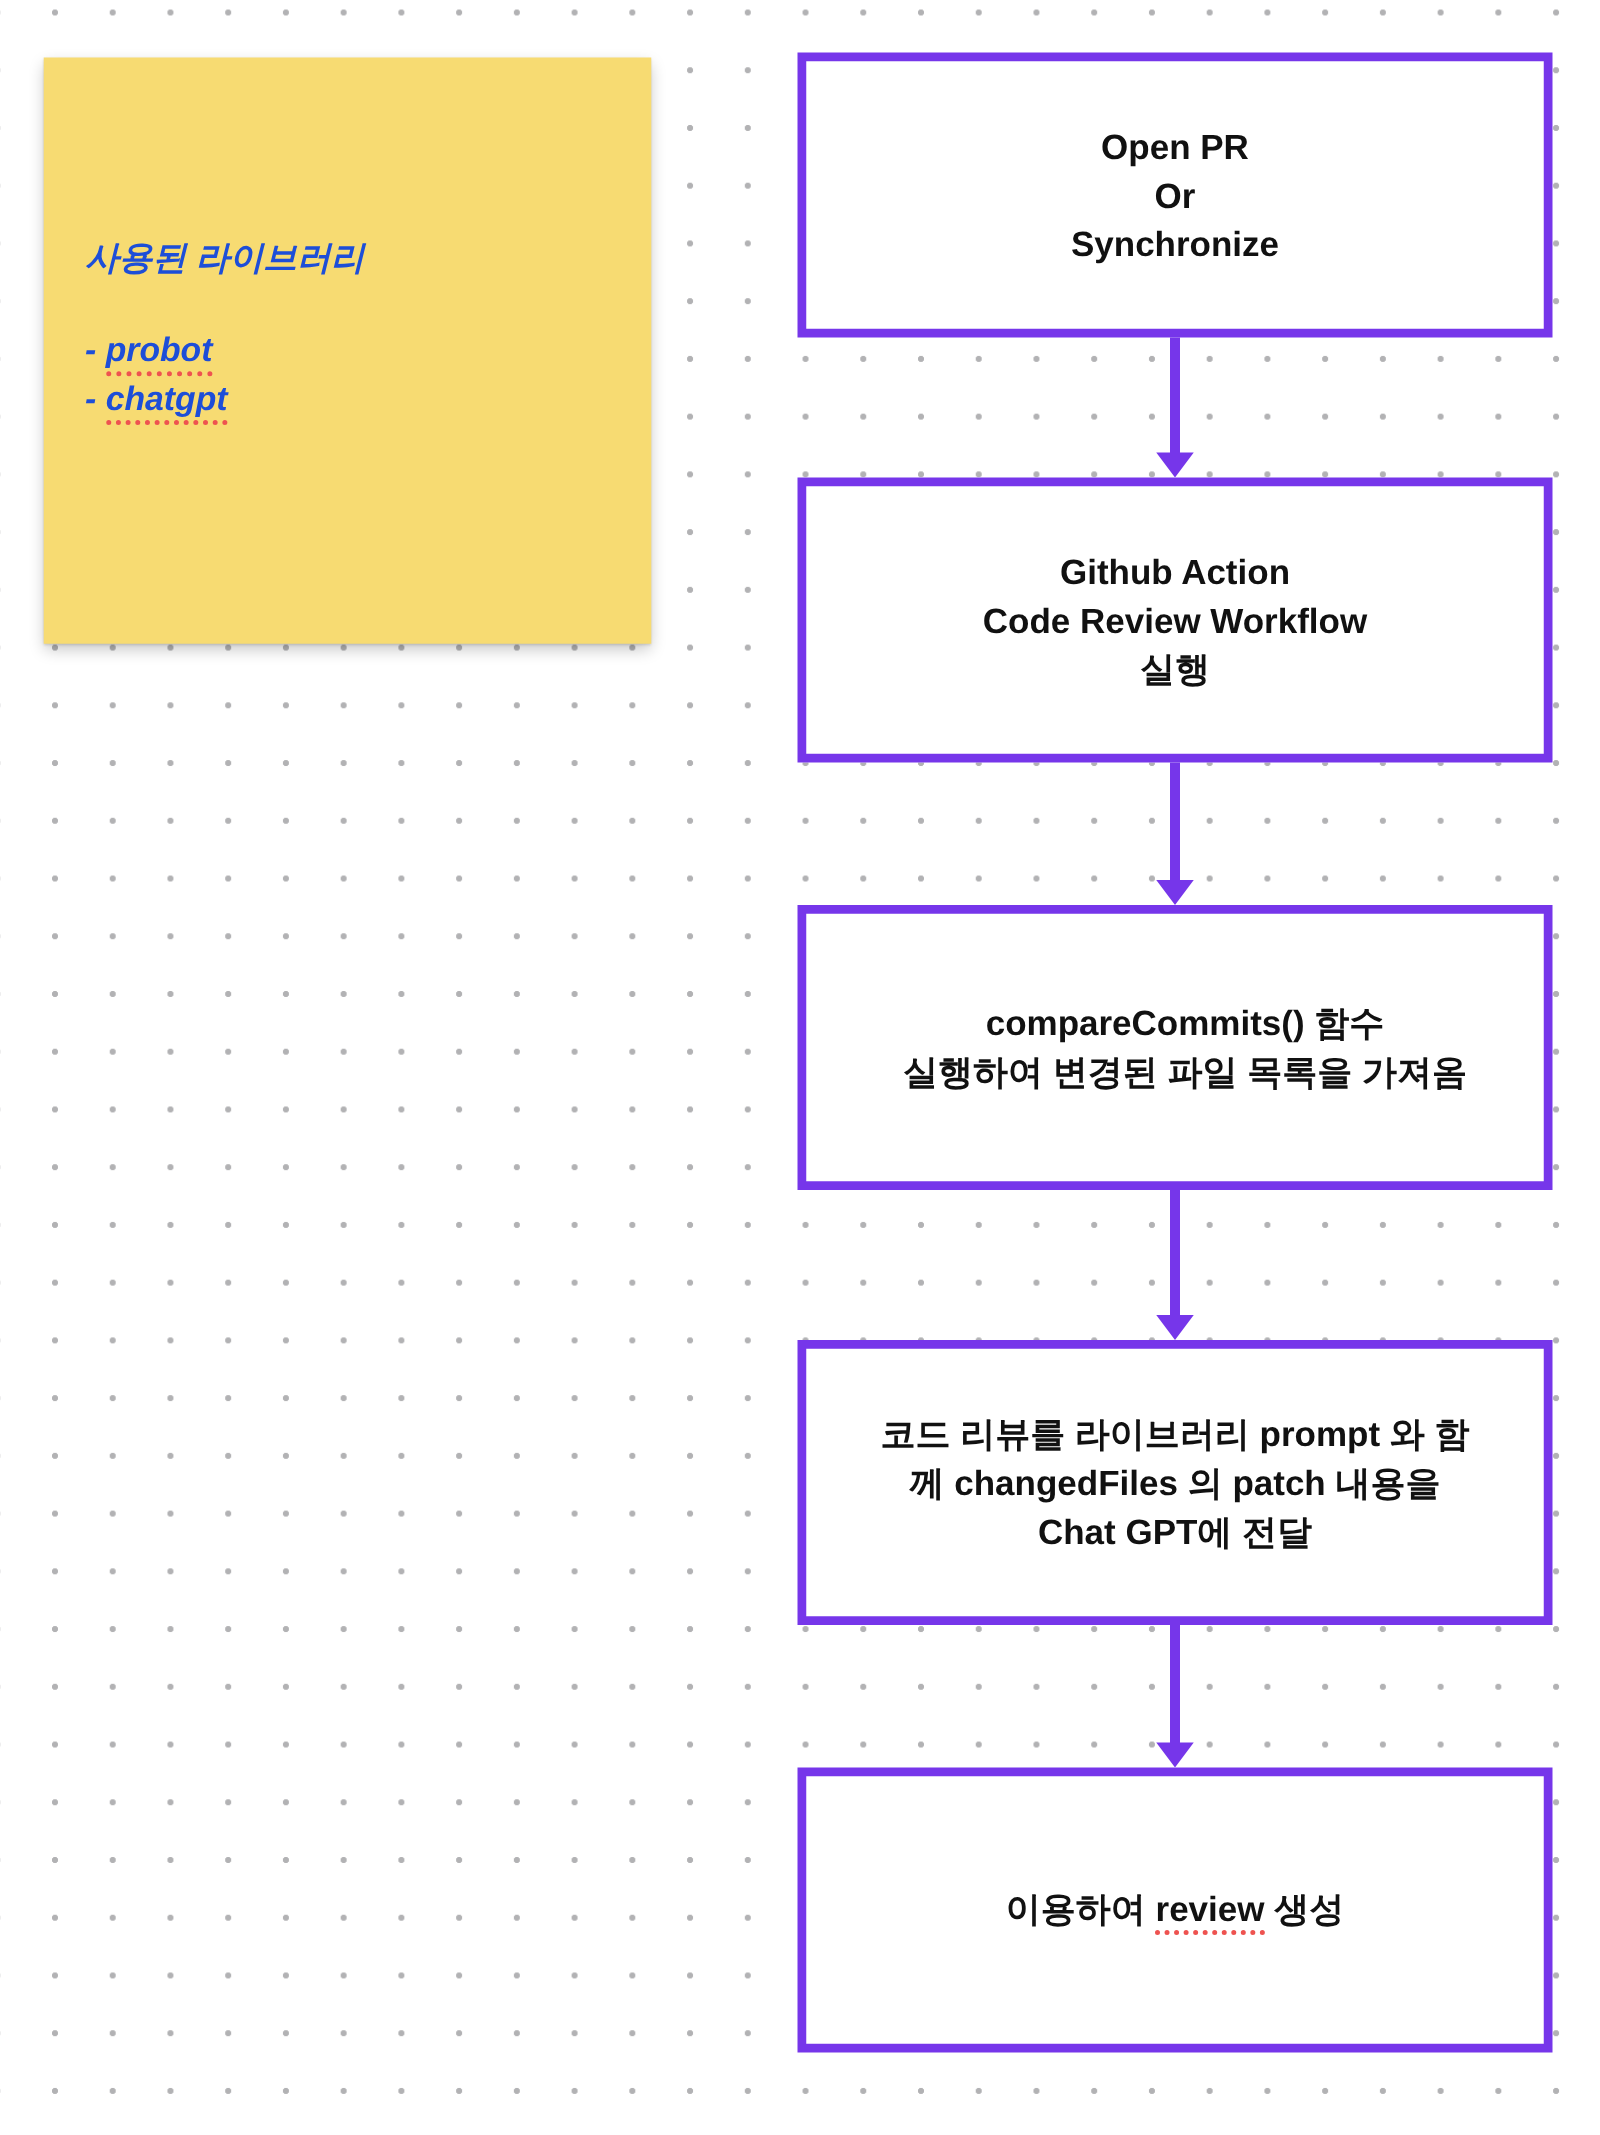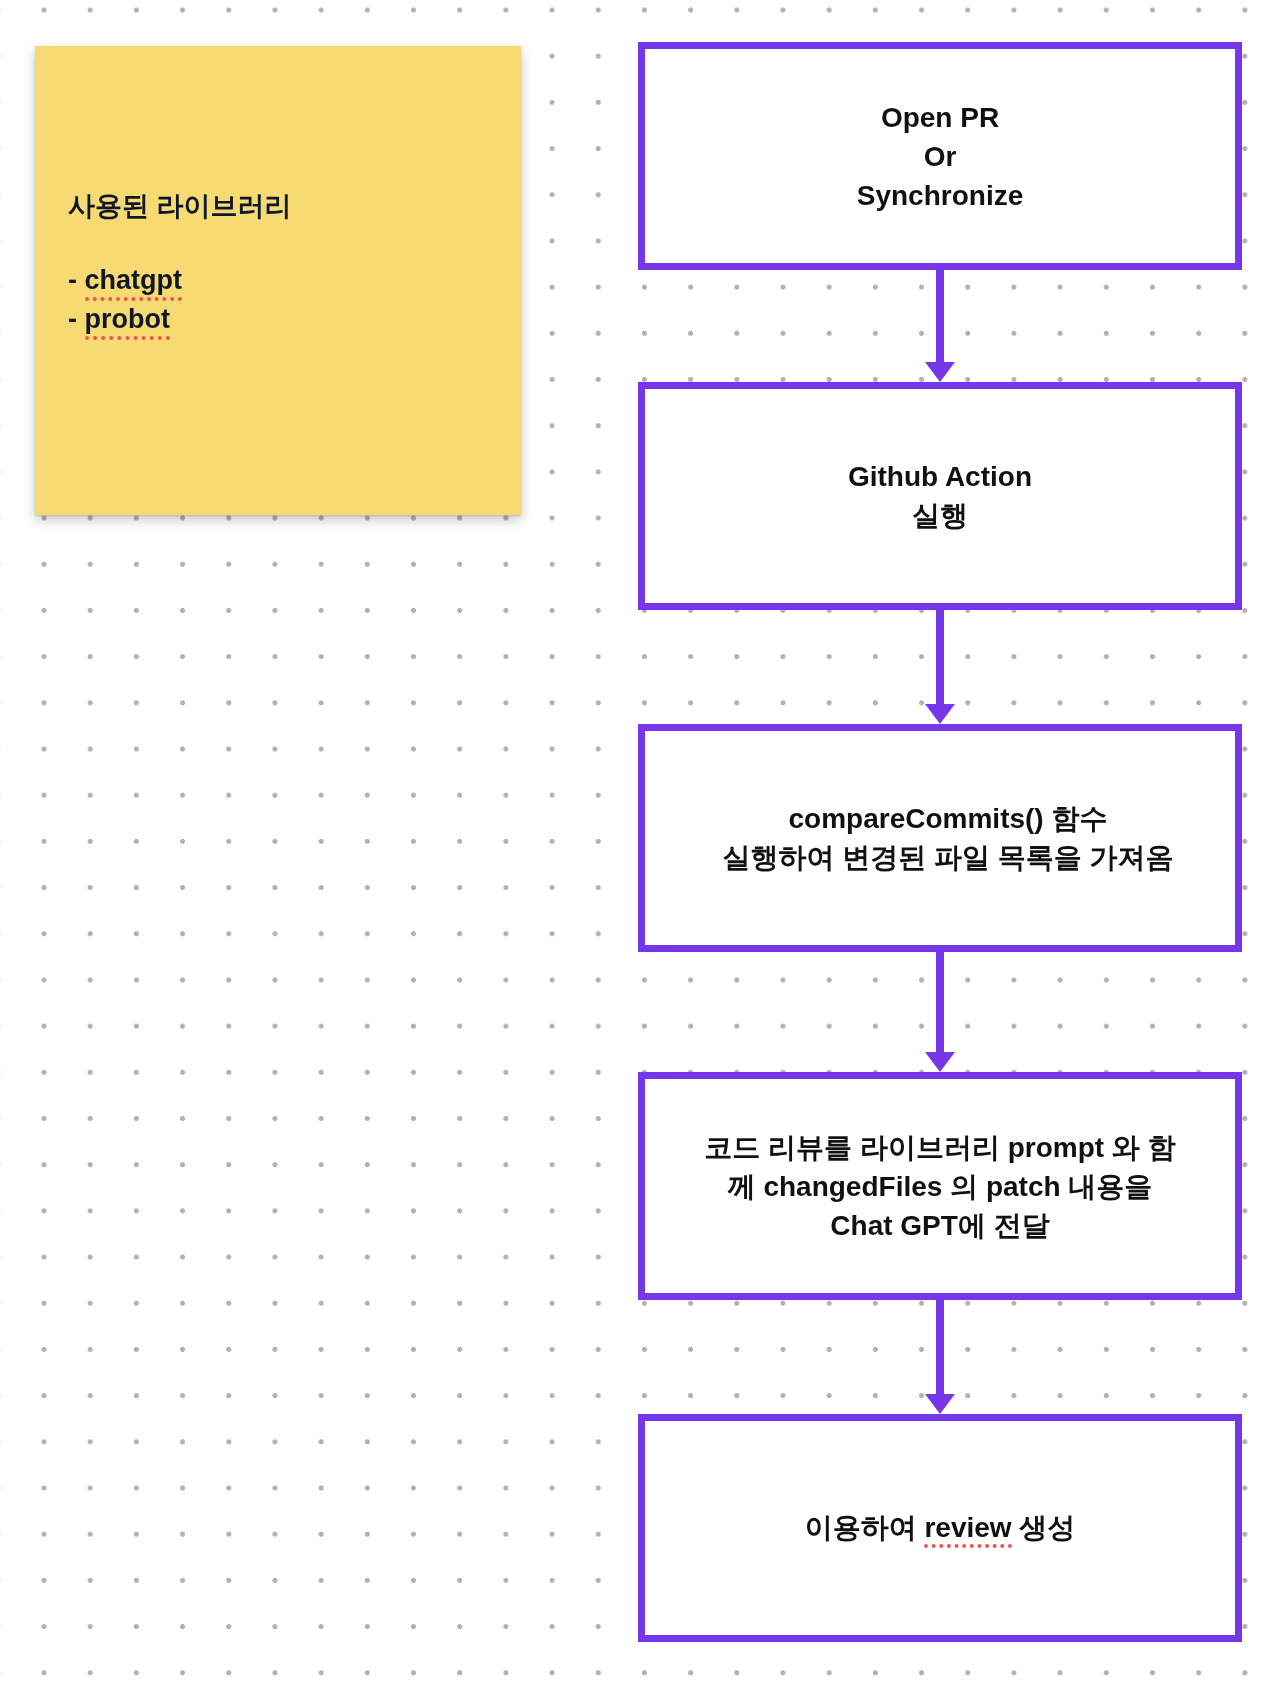--- a/index.html
+++ b/index.html
@@ -21,22 +21,23 @@
     position: absolute;
     left: 35px; top: 46px;
     width: 486px; height: 469px;
     background: #F7DB72;
     box-shadow: 0 1px 2px rgba(0,0,0,0.15), 0 5px 12px rgba(0,0,0,0.22);
   }
   .sticky-text {
     position: absolute;
     left: 33px; top: 142px; right: 20px;
     font-size: 27px; line-height: 37px;
-    font-weight: 700; color: #0f172a;
+    font-weight: 700; color: #1d4ed8;
     white-space: nowrap;
+    font-style: italic;
   }
   .sticky-line { min-height: 37px; }
   .misspelled {
     display: inline-block;
     border-bottom: 4px dotted #EE5350;
     line-height: 33px;
   }
   
   .node {
     position: absolute;
@@ -77,38 +78,39 @@
 </style>
 </head>
 <body>
 
 <div class="canvas">
 
   <div class="sticky">
     <div class="sticky-text">
       <div class="sticky-line">사용된 라이브러리</div>
       <div class="sticky-line"></div>
+      <div class="sticky-line"><span>- </span><span class="misspelled">probot</span></div>
       <div class="sticky-line"><span>- </span><span class="misspelled">chatgpt</span></div>
-      <div class="sticky-line"><span>- </span><span class="misspelled">probot</span></div>
     </div>
   </div>
 
   <div class="node n1">
     <div class="node-line">Open PR</div>
     <div class="node-line">Or</div>
     <div class="node-line">Synchronize</div>
   </div>
 
   <div>
     <div class="arrow-line a1-line"></div>
     <div class="arrow-head a1-head"></div>
   </div>
 
   <div class="node n2">
     <div class="node-line">Github Action</div>
+    <div class="node-line">Code Review Workflow</div>
     <div class="node-line">실행</div>
   </div>
 
   <div>
     <div class="arrow-line a2-line"></div>
     <div class="arrow-head a2-head"></div>
   </div>
 
   <div class="node n3">
     <div class="node-line">compareCommits() 함수</div>

